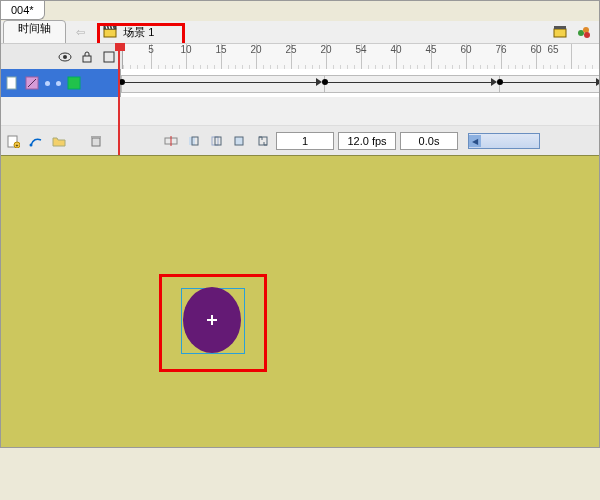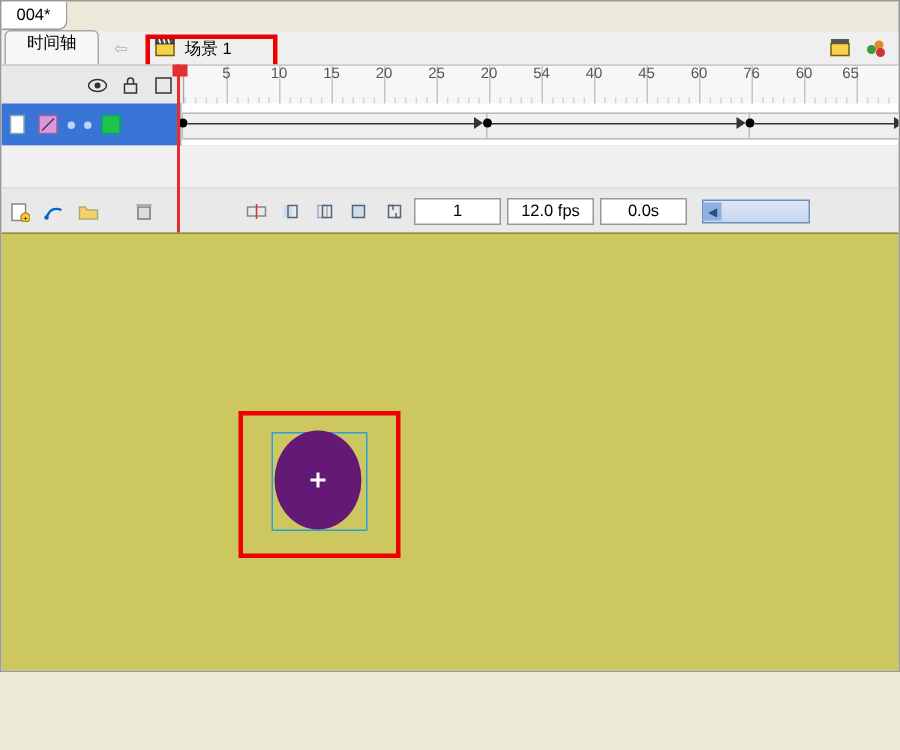--- a/index.html
+++ b/index.html
@@ -191,21 +191,21 @@
         <div class="minor" style="left: 392px;"></div>
         <div class="minor" style="left: 399px;"></div>
         <div class="minor" style="left: 406px;"></div>
         <div class="tick" style="left: 413px;"></div>
         <div class="lbl" style="left: 413px;">60</div>
         <div class="minor" style="left: 420px;"></div>
         <div class="minor" style="left: 427px;"></div>
         <div class="minor" style="left: 434px;"></div>
         <div class="minor" style="left: 441px;"></div>
         <div class="tick" style="left: 448px;"></div>
-        <div class="lbl" style="left: 444px;">65</div>
+        <div class="lbl" style="left: 430px;">65</div>
         <div class="minor" style="left: 455px;"></div>
         <div class="minor" style="left: 462px;"></div>
         <div class="minor" style="left: 469px;"></div>
         <div class="minor" style="left: 476px;"></div>
       </div>
   </div>
 
   <div class="panel3">
     <div class="layer-cell">
       <span class="ic">

